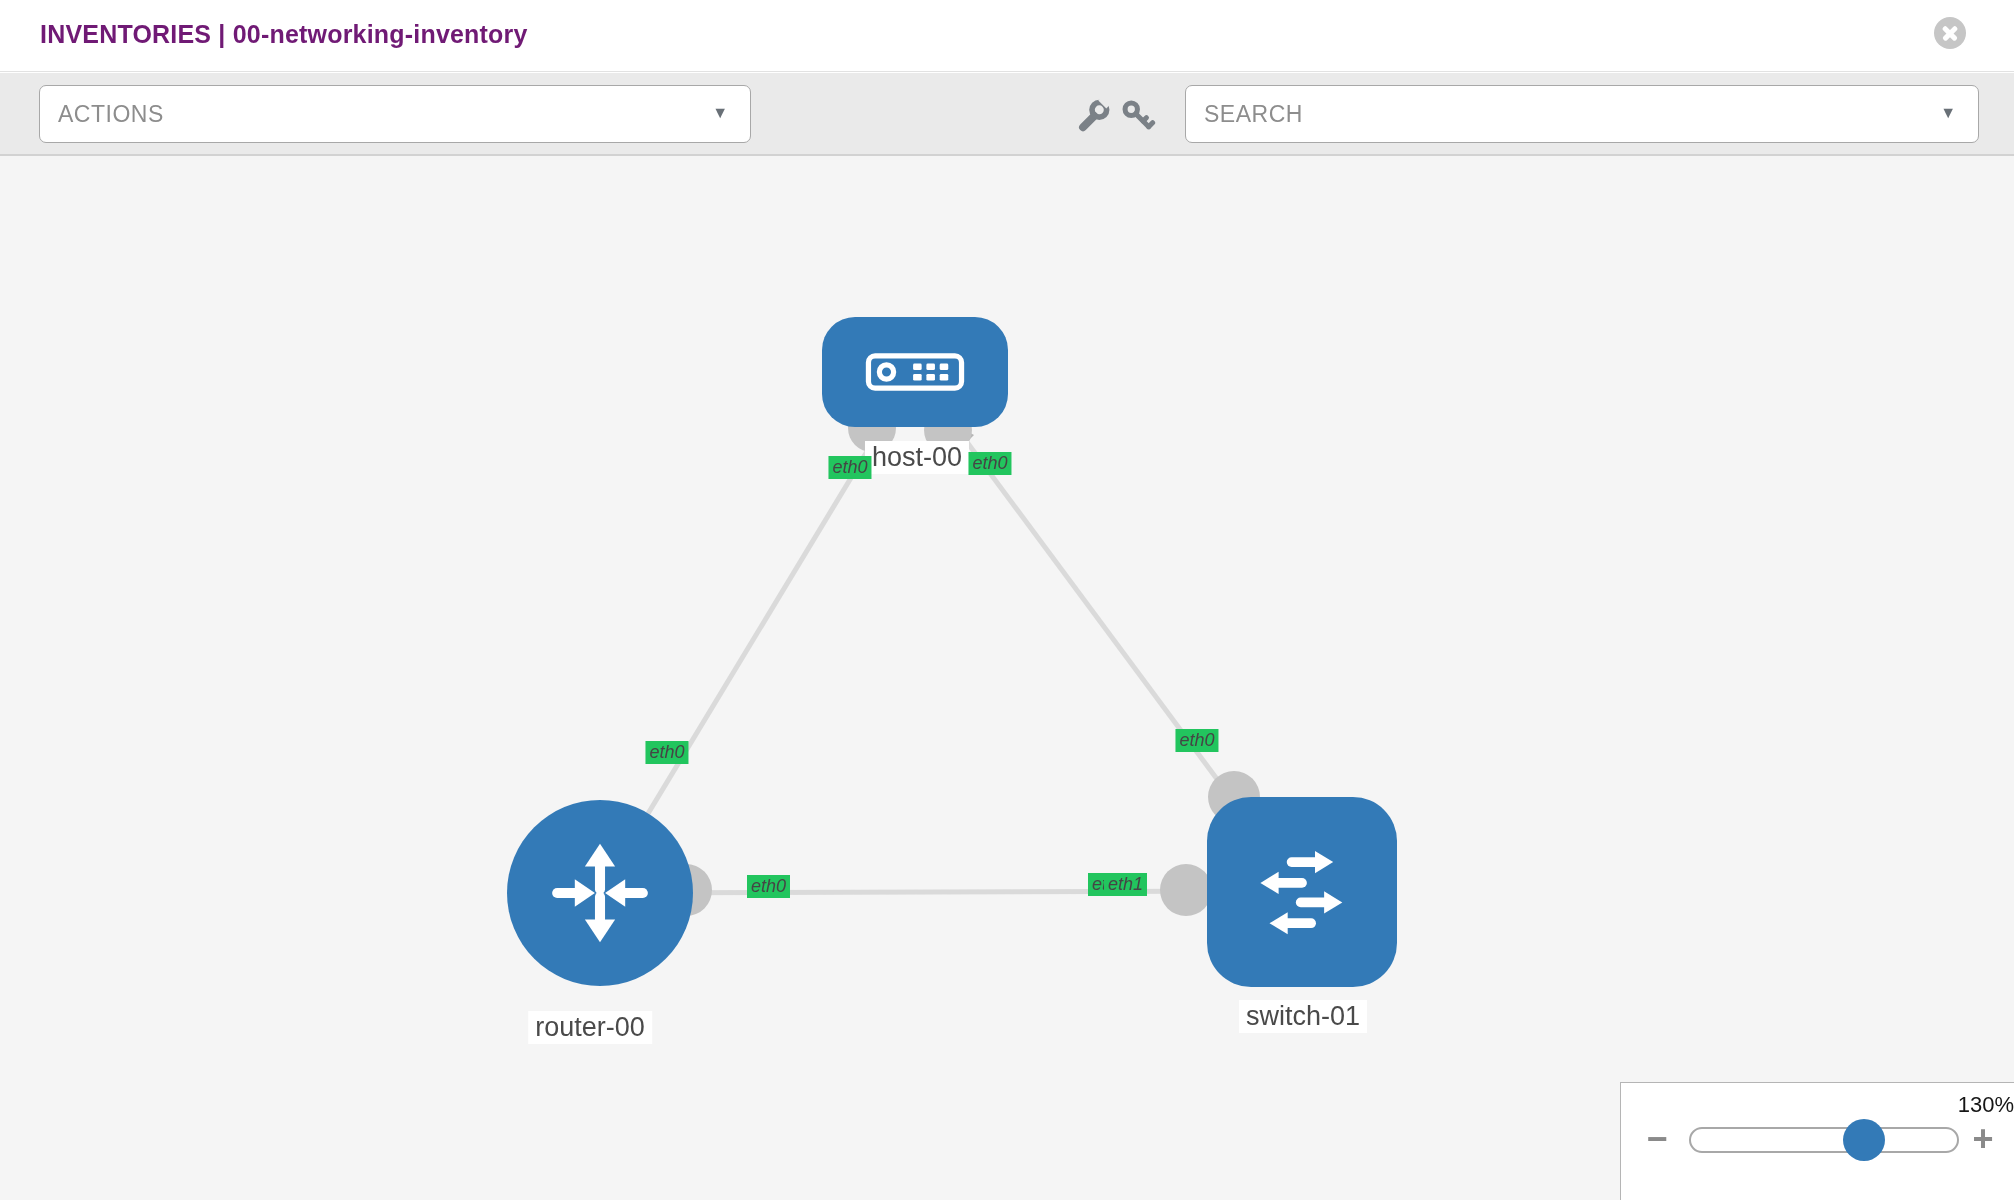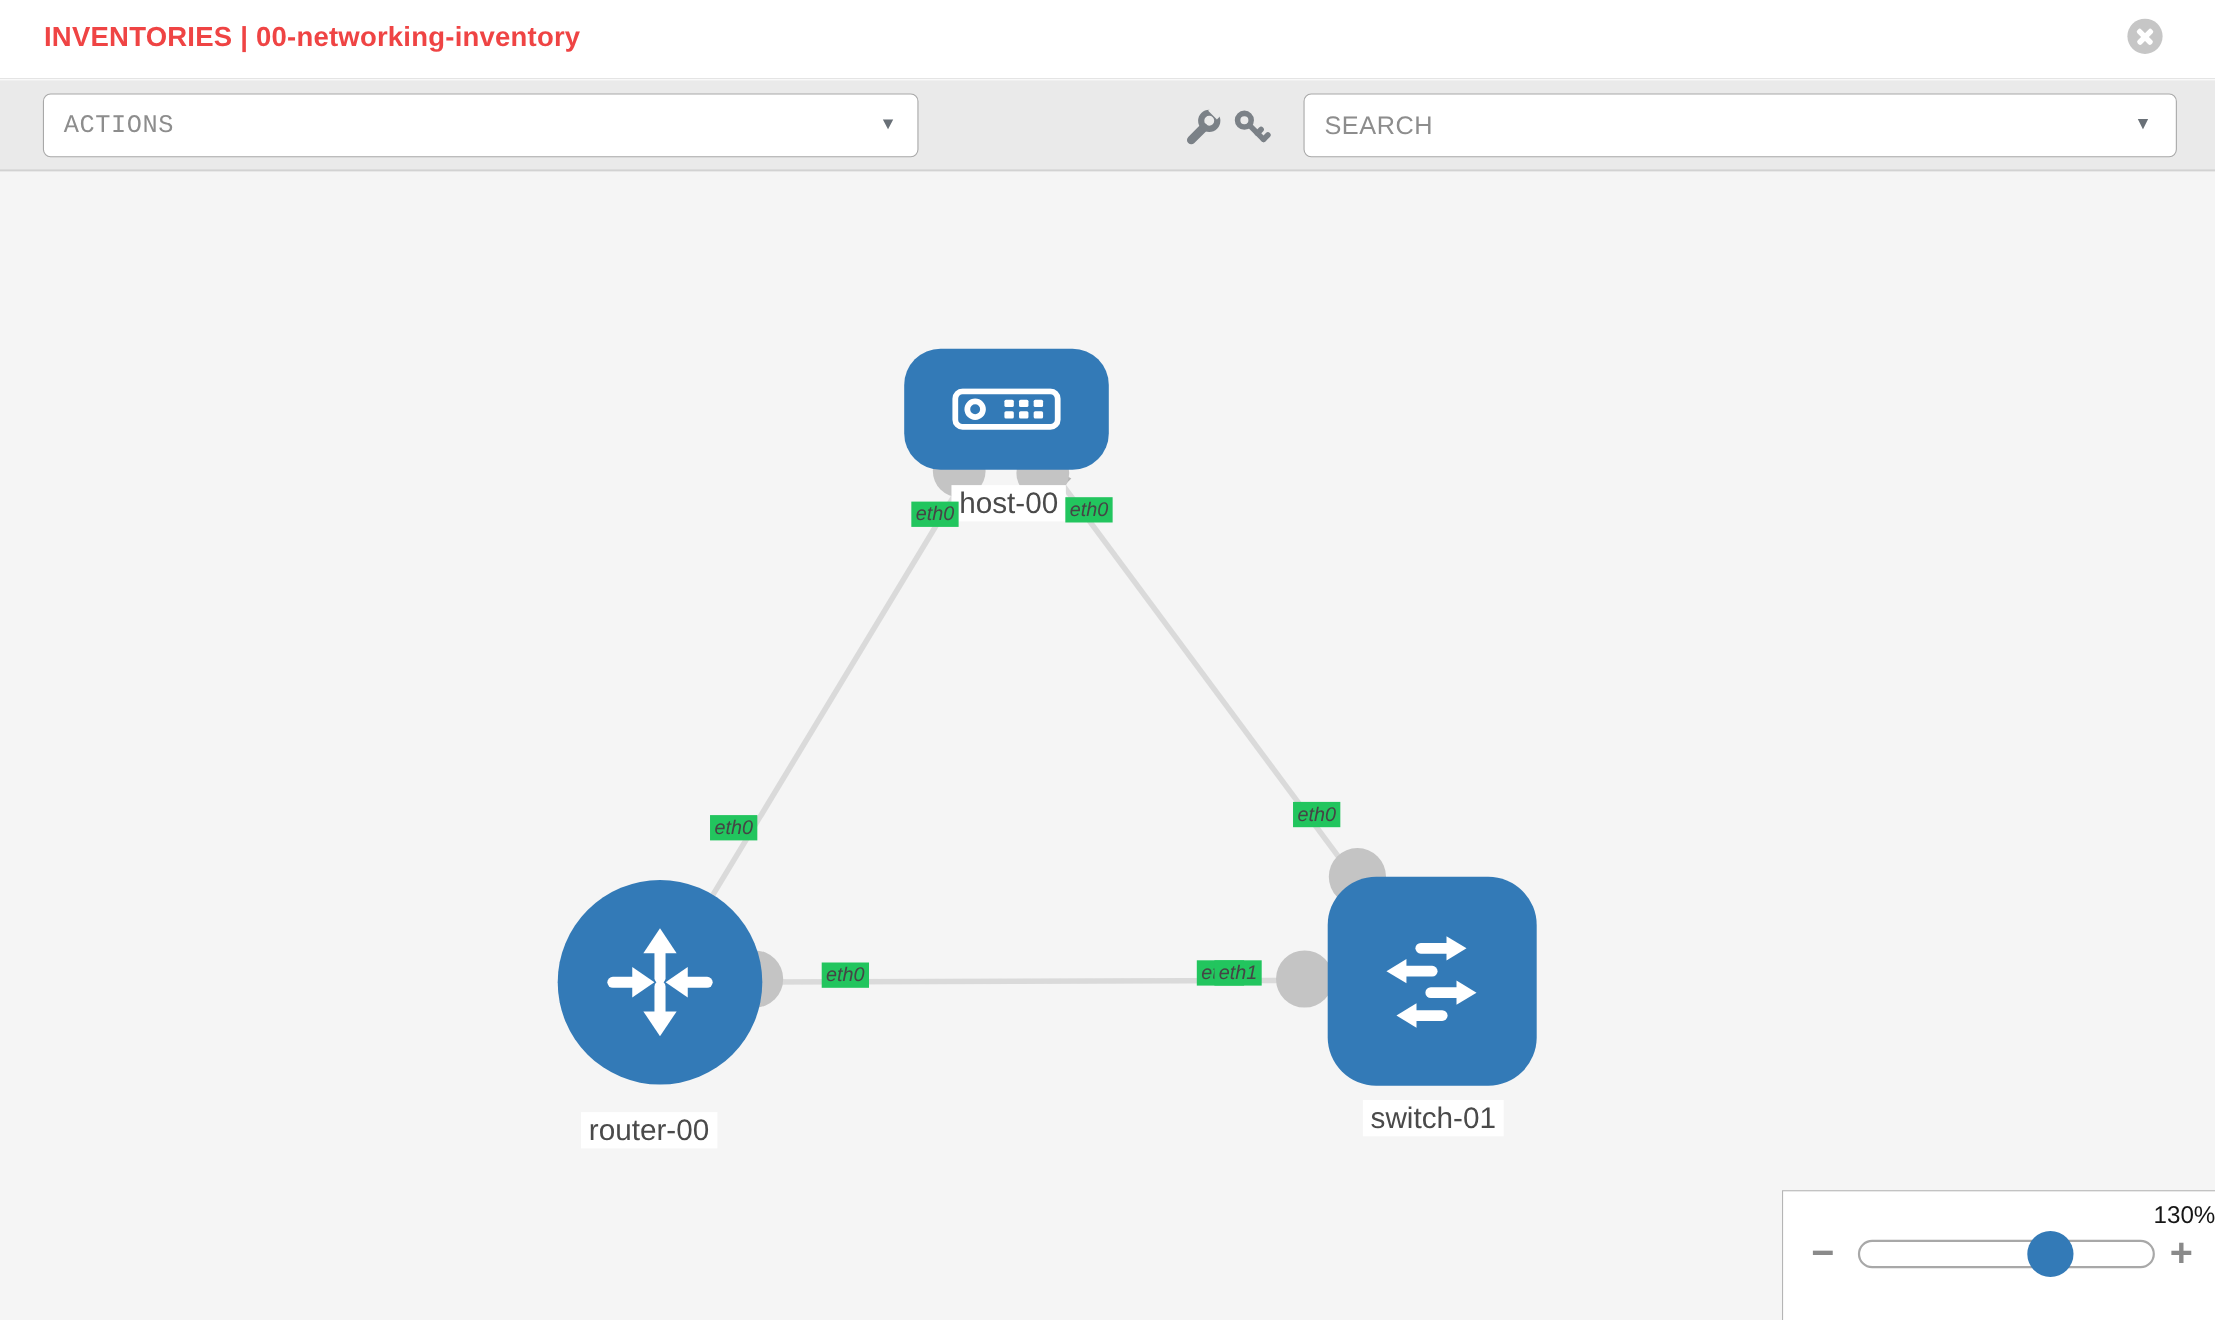--- a/index.html
+++ b/index.html
@@ -1,32 +1,32 @@
 <!DOCTYPE html>
 <html><head>
 <meta charset="utf-8">
 <style>
   * { margin:0; padding:0; box-sizing:border-box; }
   body { font-family:"Liberation Sans","DejaVu Sans",sans-serif; background:#ffffff; }
   .window { position:relative; width:2014px; height:1200px; background:#ffffff; overflow:hidden; }
 
   
   .header { position:absolute; left:0; top:0; width:2014px; height:72px; background:#ffffff; border-bottom:1px solid #e2e2e2; }
-  .header-title { position:absolute; left:40px; top:20px; font-size:25px; font-weight:bold; color:#ef4444; letter-spacing:0.2px; }
+  .header-title { position:absolute; left:40px; top:20px; font-size:25px; font-weight:bold; color:#701a75; letter-spacing:0.2px; }
   .close-btn { position:absolute; left:1934px; top:17px; width:32px; height:32px; border-radius:50%; background:#c6c6c6; cursor:pointer; }
   .close-btn .bar { position:absolute; left:7px; top:14px; width:18px; height:4.5px; background:#ffffff; border-radius:2px; }
   .close-btn .bar.b1 { transform:rotate(45deg); }
   .close-btn .bar.b2 { transform:rotate(-45deg); }
 
   
   .toolbar { position:absolute; left:0; top:73px; width:2014px; height:83px; background:#eaeaea; border-bottom:2px solid #d2d2d2; }
   .dropdown { position:absolute; top:12px; height:58px; background:#ffffff; border:1px solid #a8a8a8; border-radius:7px; }
   .dropdown .dd-label { position:absolute; left:18px; top:15px; font-size:23px; color:#8d8d8d; letter-spacing:0.5px; }
   .dropdown .dd-caret { position:absolute; right:22px; top:18px; font-size:16px; color:#697077; }
-  .dd-actions { left:39px; width:796px;font-family:Liberation Mono, monospace; }
+  .dd-actions { left:39px; width:712px; }
   .dd-search  { left:1185px; width:794px; }
   .tool-icon-btn { position:absolute; top:92px; width:48px; height:48px; display:flex; align-items:center; justify-content:center; cursor:pointer; }
   .tool-wrench { left:1068px; }
   .tool-key { left:1114px; }
 
   
   .canvas { position:absolute; left:0; top:156px; width:2014px; height:1044px; background:#f5f5f5; }
   .links-svg { position:absolute; left:0; top:0; }
 
   .node { position:absolute; background:#337ab7; cursor:pointer; }

